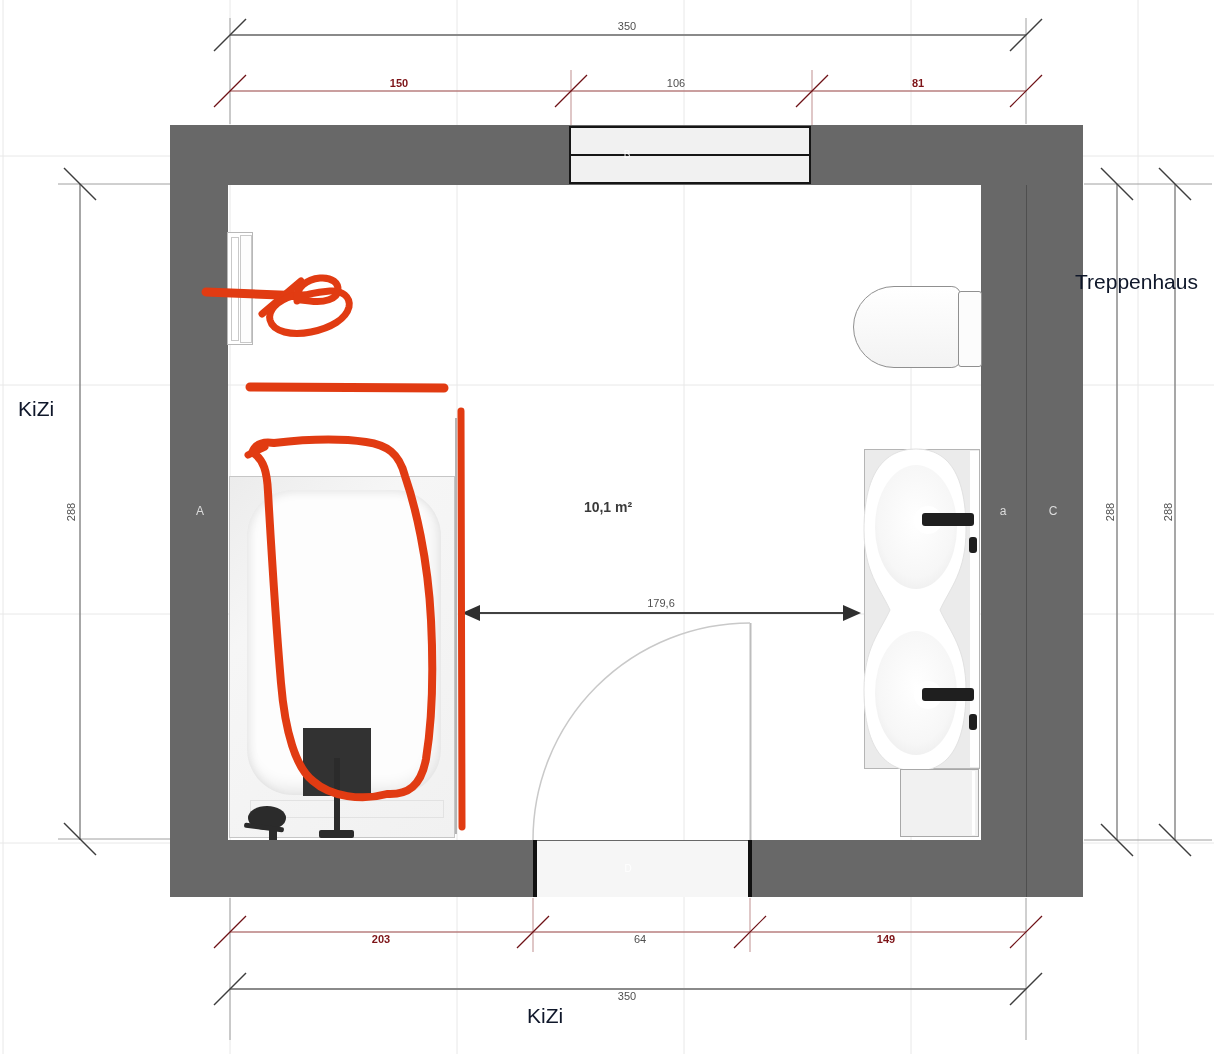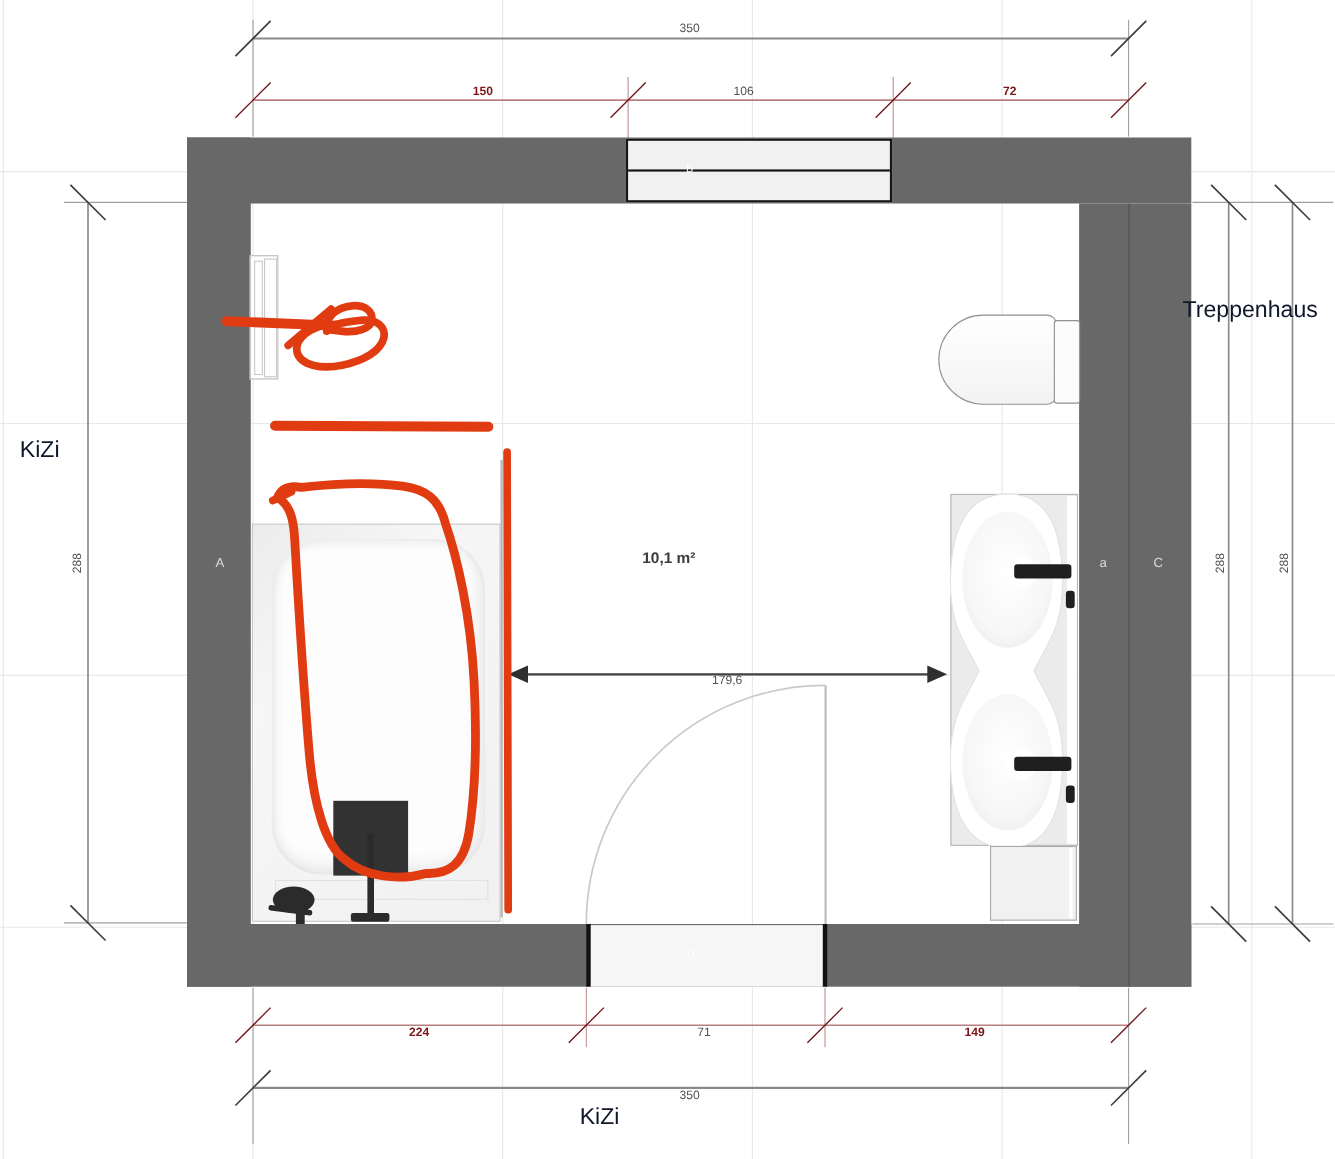--- a/index.html
+++ b/index.html
@@ -201,31 +201,31 @@
   <div class="sink-cabinet">
     <div class="cabinet-strip"></div>
   </div>
 
   <div class="room-label" style="left:18px;top:397px;">KiZi</div>
   <div class="room-label" style="left:1075px;top:270px;">Treppenhaus</div>
   <div class="room-label" style="left:527px;top:1004px;">KiZi</div>
   <div class="area-label" style="left:608px;top:499px;">10,1 m²</div>
 
   <div class="dim-gray" style="left:627px;top:20px;">350</div>
-  <div class="dim-red" style="left:399px;top:77px;margin-left:40px;">150</div>
+  <div class="dim-red" style="left:399px;top:77px;">150</div>
   <div class="dim-gray" style="left:676px;top:77px;">106</div>
-  <div class="dim-red" style="left:918px;top:77px;">72</div>
-  <div class="dim-red" style="left:381px;top:933px;">224</div>
-  <div class="dim-gray" style="left:640px;top:933px;">71</div>
+  <div class="dim-red" style="left:918px;top:77px;">81</div>
+  <div class="dim-red" style="left:381px;top:933px;">203</div>
+  <div class="dim-gray" style="left:640px;top:933px;">64</div>
   <div class="dim-red" style="left:886px;top:933px;">149</div>
   <div class="dim-gray" style="left:627px;top:990px;">350</div>
   <div class="dim-vert" style="left:71px;top:512px;">288</div>
   <div class="dim-vert" style="left:1110px;top:512px;">288</div>
   <div class="dim-vert" style="left:1168px;top:512px;">288</div>
-  <div class="dim-gray" style="left:661px;top:597px;margin-top:16px;">179,6</div>
+  <div class="dim-gray" style="left:661px;top:597px;">179,6</div>
 
   <div class="wall-letter" style="left:200px;top:511px;">A</div>
   <div class="wall-letter" style="left:1003px;top:511px;">a</div>
   <div class="wall-letter" style="left:1053px;top:511px;">C</div>
   <div class="opening-letter" style="left:627px;top:154px;">B</div>
   <div class="opening-letter" style="left:628px;top:868px;">D</div>
 
   <svg class="layer" width="1214" height="1054">
     <g stroke="#e13b12" fill="none" stroke-linecap="round" stroke-linejoin="round">
       <path d="M206,292 L305,296" stroke-width="9"></path>

